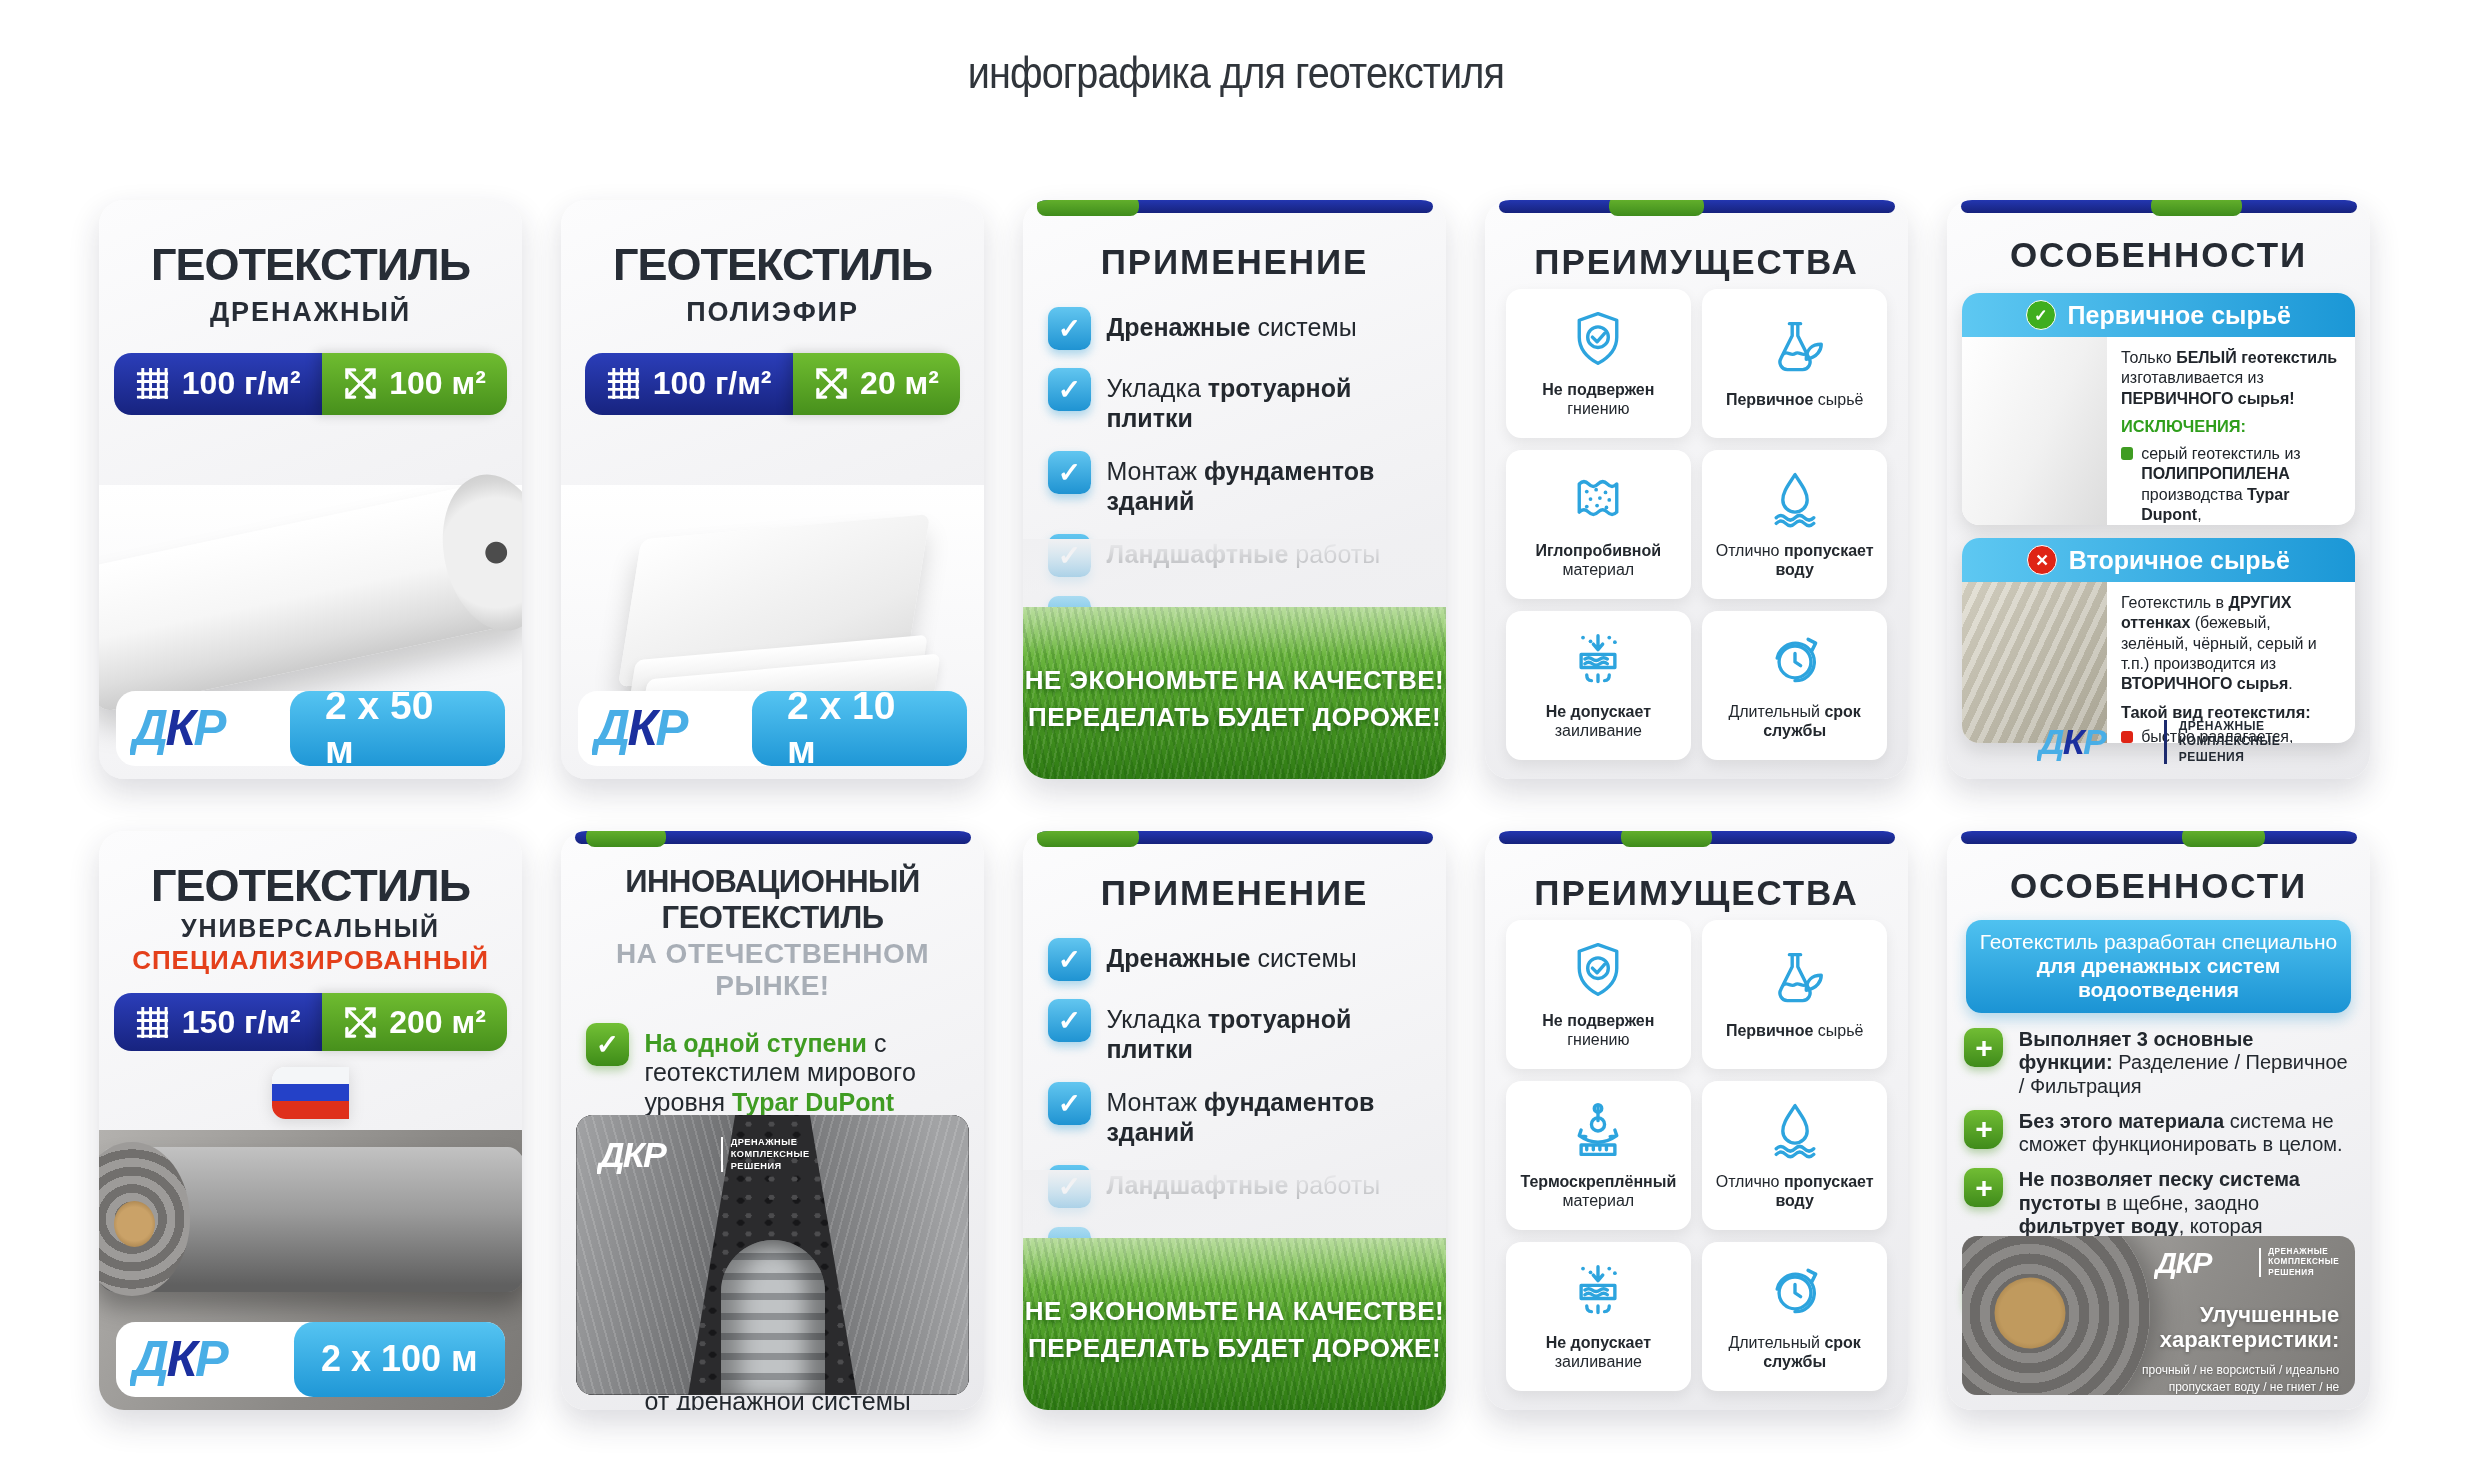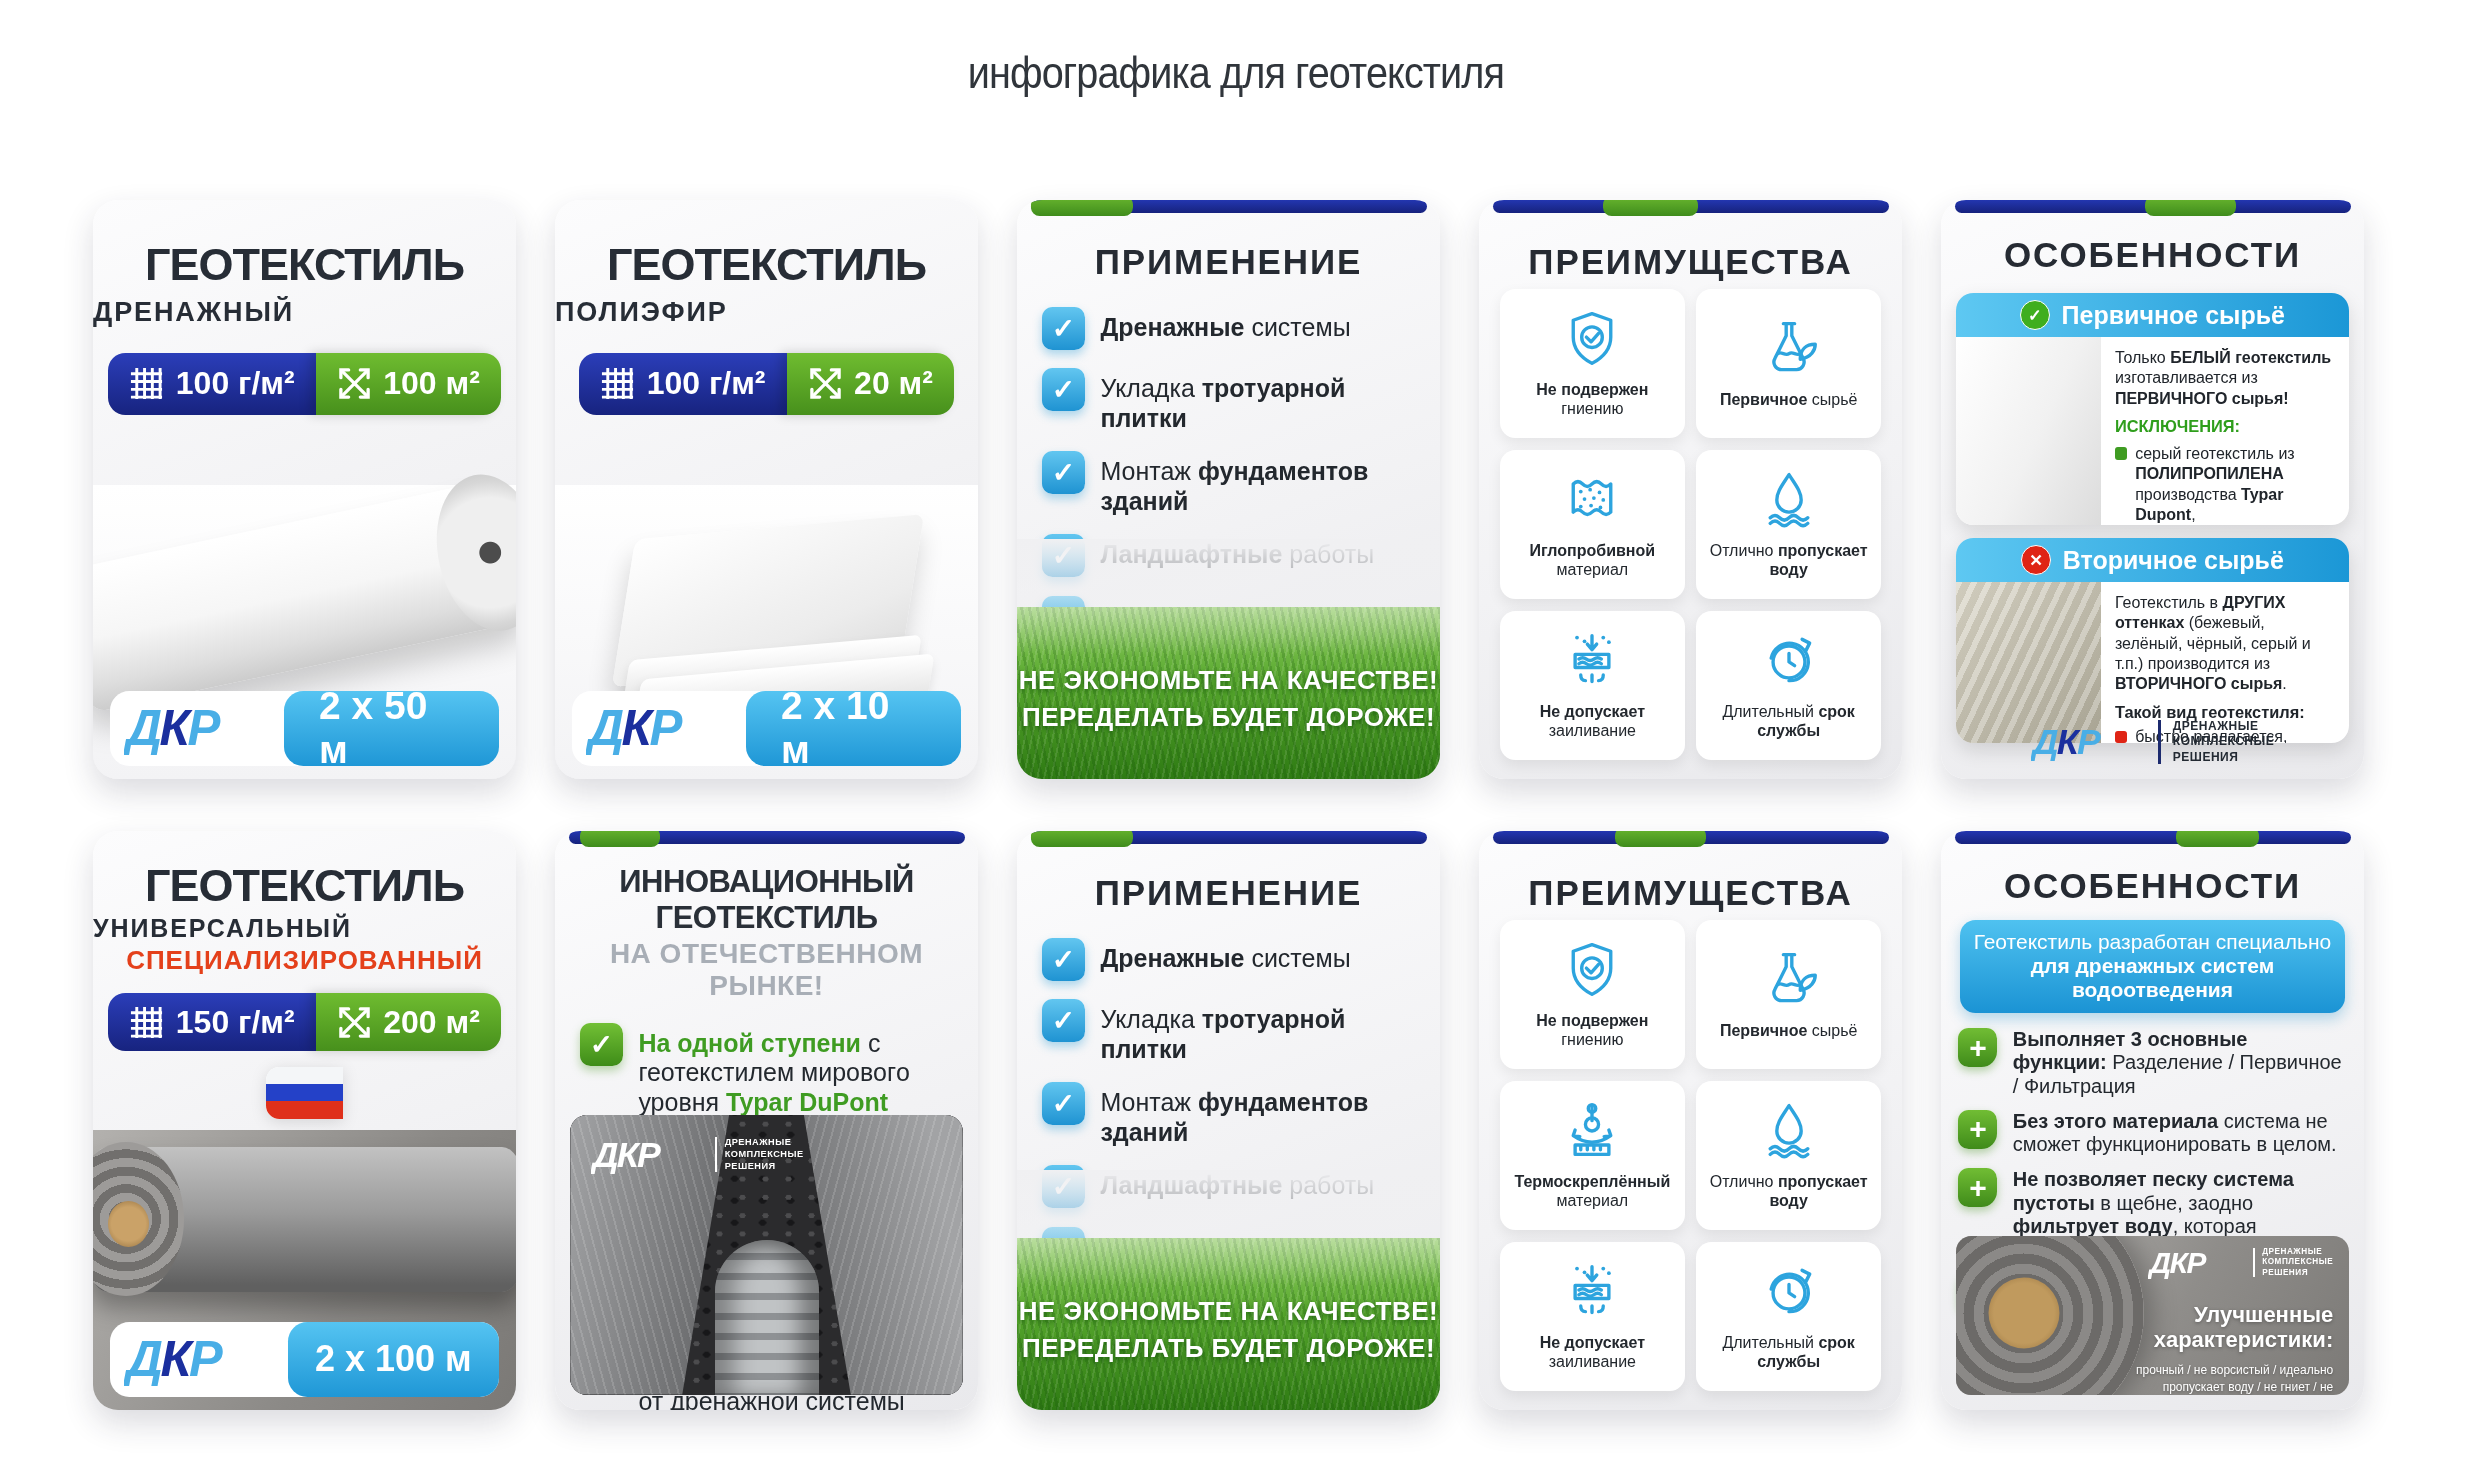--- a/index.html
+++ b/index.html
@@ -2,35 +2,35 @@
 <html><head>
 <meta charset="utf-8">
 <style>
   html,body{margin:0;padding:0;background:#fff;}
   .canvas{position:relative;width:2472px;height:1482px;background:#fff;
           font-family:"Liberation Sans",sans-serif;color:#272c33;overflow:hidden;}
   .page-title{position:absolute;top:48px;left:0;right:0;text-align:center;
               font-size:44px;font-weight:500;color:#30353b;}
   .page-title span{display:inline-block;transform:scaleX(.9);letter-spacing:-1px;}
 
-  .row{position:absolute;left:93px;display:flex;gap:39px;}
+  .row{position:absolute;left:99px;display:flex;gap:39px;}
   .row1{top:200px}.row2{top:831px}
   .card{position:relative;width:423px;height:579px;border-radius:25px;overflow:hidden;
         background:linear-gradient(160deg,#fcfcfd 0%,#f2f2f4 55%,#e9e9ec 100%);
         box-shadow:0 13.5px 31px rgba(40,40,60,.16);}
 
   
   .infobar{position:absolute;top:0;left:13.5px;right:13.5px;height:12.6px;border-radius:7.7px;
            background:linear-gradient(180deg,#2336b0,#16227d);}
   .infobar .seg{position:absolute;top:-3.9px;height:20px;border-radius:8.7px;
                 background:linear-gradient(180deg,#6ab72f,#3f8c1c);}
 
   
   .p-title{margin:39px 9.7px 0;text-align:center;font-size:45px;font-weight:800;color:#272d36;letter-spacing:-1px;}
-  .p-sub{margin-top:5.8px;font-size:27px;font-weight:800;letter-spacing:1.9px;color:#272d36;}
+  .p-sub{margin-top:5.8px;text-align:center;font-size:27px;font-weight:800;letter-spacing:1.9px;color:#272d36;}
   .p-sub2{margin-top:1.9px;text-align:center;font-size:26px;font-weight:800;letter-spacing:1px;color:#e4401b;}
   .badges{display:flex;justify-content:center;margin-top:25px;text-align:center;}
   .badge{display:flex;align-items:center;gap:11.6px;height:62px;color:#fff;font-weight:800;font-size:32px;padding:0 21px;}
   .badge svg{width:35px;height:35px;}
   .badge-blue{background:linear-gradient(180deg,#2b3eb9,#17237f);border-radius:17.4px 0 0 17.4px;}
   .badge-green{background:linear-gradient(180deg,#6fbc30,#47901c);border-radius:0 17.4px 17.4px 0;
                box-shadow:-5.8px 0 11.6px rgba(0,0,0,.18);}
   .flag-row{display:flex;justify-content:center;margin-top:15.4px;filter:drop-shadow(0 3.9px 7.7px rgba(0,0,0,.12));}
   .flag{width:77px;height:52px;border-radius:13.5px 0 0 13.5px;overflow:hidden;display:flex;flex-direction:column;background:#fff;}
   .flag i{flex:1;}

